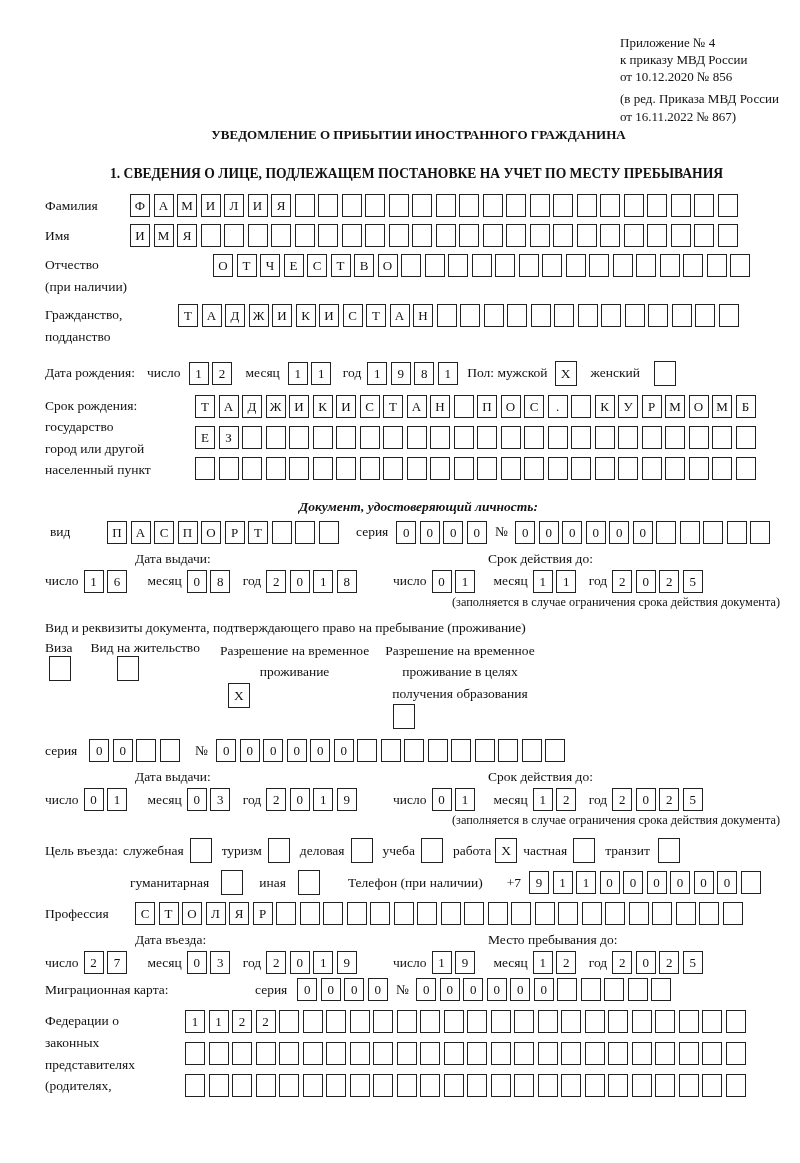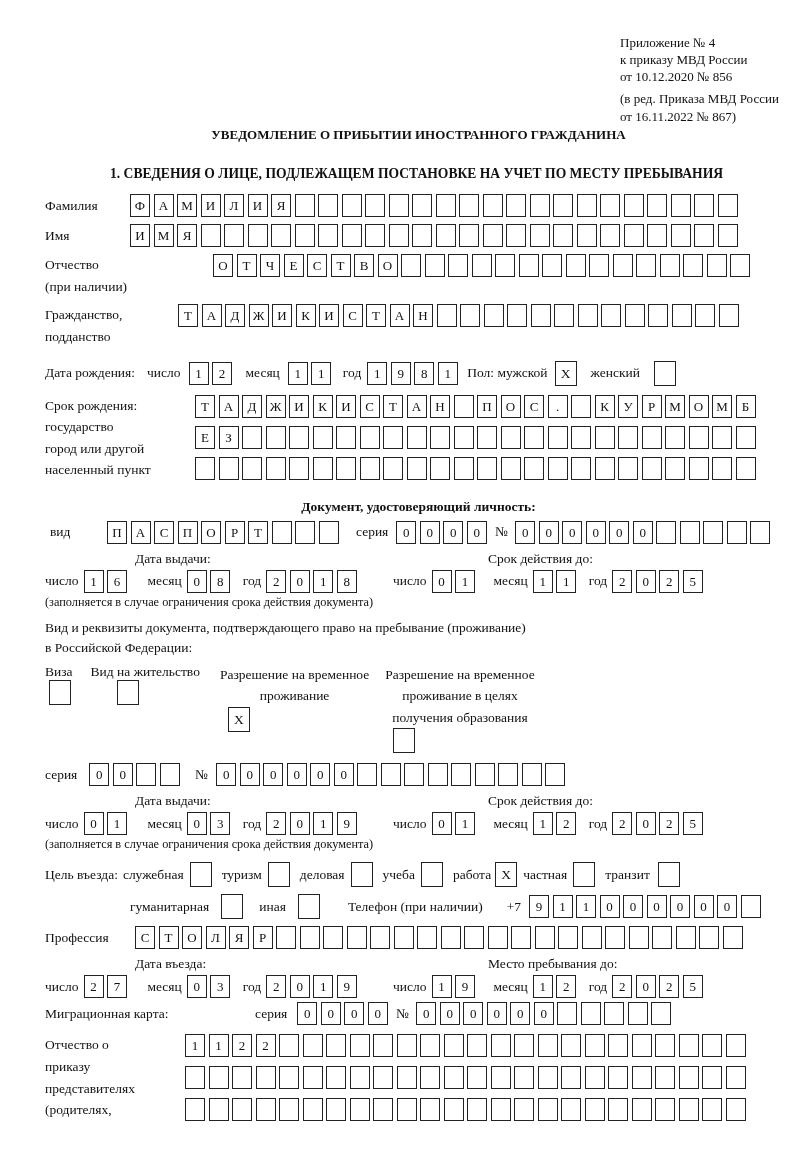--- a/index.html
+++ b/index.html
@@ -31,21 +31,21 @@
   .mlines div{line-height:1.6;}
   .ctr{text-align:center;}
   .datecols{display:flex;margin-bottom:2px;}
   .dcol-l{width:348px;flex:none;}
   .dcol-r{flex:1;}
   .dlabel{margin-left:90px;margin-bottom:3px;}
   .dlabel-r{margin-left:95px;margin-bottom:3px;}
   .dgroup{display:flex;align-items:center;}
   .dgroup .t{margin-right:5px;}
   .dgroup .g{margin-right:9px;display:inline-flex;}
-  .footnote{font-size:12.3px;text-align:left;margin:1px 12px 10px 0;}
+  .footnote{font-size:12.3px;text-align:right;margin:1px 12px 10px 0;}
   .opt{display:flex;align-items:flex-start;flex-direction:column;}
   .opt .checkbox{margin-left:8px;}
   .gap{height:6px;}
   .smallgap{height:2px;}
 </style>
 </head>
 <body>
 
 <div class="page">
 
@@ -303,21 +303,21 @@
           <span class="cell"></span>
           <span class="cell"></span>
           <span class="cell"></span>
           <span class="cell"></span>
           <span class="cell"></span>
           <span class="cell"></span>
         </div>
     </span>
   </div>
 
-  <div class="ctr" style="font-weight:bold;margin:15px 0 6px 0;">Документ, удостоверяющий личность:</div>
+  <div class="ctr" style="font-weight:bold;margin:15px 0 6px 0;font-style:italic;">Документ, удостоверяющий личность:</div>
   <div class="row">
     <span class="lab" style="width:62px;padding-left:5px;box-sizing:border-box;">вид</span>
     <span class="cells">
         <span class="cell">П</span>
         <span class="cell">А</span>
         <span class="cell">С</span>
         <span class="cell">П</span>
         <span class="cell">О</span>
         <span class="cell">Р</span>
         <span class="cell">Т</span>
@@ -390,21 +390,20 @@
             <span class="cell">0</span>
             <span class="cell">2</span>
             <span class="cell">5</span>
           </span>
       </div>
     </div>
   </div>
   <div class="footnote">(заполняется в случае ограничения срока действия документа)</div>
 
   <div style="margin-bottom:4px;">Вид и реквизиты документа, подтверждающего право на пребывание (проживание)</div>
-  <div style="margin-bottom:8px;">в Российской Федерации:</div>
 
   <div class="row top" style="margin-bottom:10px;">
     <span class="opt">
       <span>Виза</span>
       <span class="checkbox" style="margin-left:4px;"></span>
     </span>
     <span class="opt" style="margin-left:18px;">
       <span>Вид на жительство</span>
       <span class="checkbox" style="margin-left:26px;"></span>
     </span>
@@ -642,22 +641,22 @@
         <span class="cell"></span>
         <span class="cell"></span>
         <span class="cell"></span>
       </span>
   </div>
 
   <div class="smallgap"></div>
 
   <div class="row top">
     <span class="lab mlines" style="width:140px;line-height:1.65;">
-      <div>Отчество о</div>
-      <div>приказу</div>
+      <div>Федерации о</div>
+      <div>законных</div>
       <div>представителях</div>
       <div>(родителях,</div>
 
     </span>
     <span>
       <div class="cells" style="margin-bottom:9px;">
           <span class="cell">1</span>
           <span class="cell">1</span>
           <span class="cell">2</span>
           <span class="cell">2</span>

